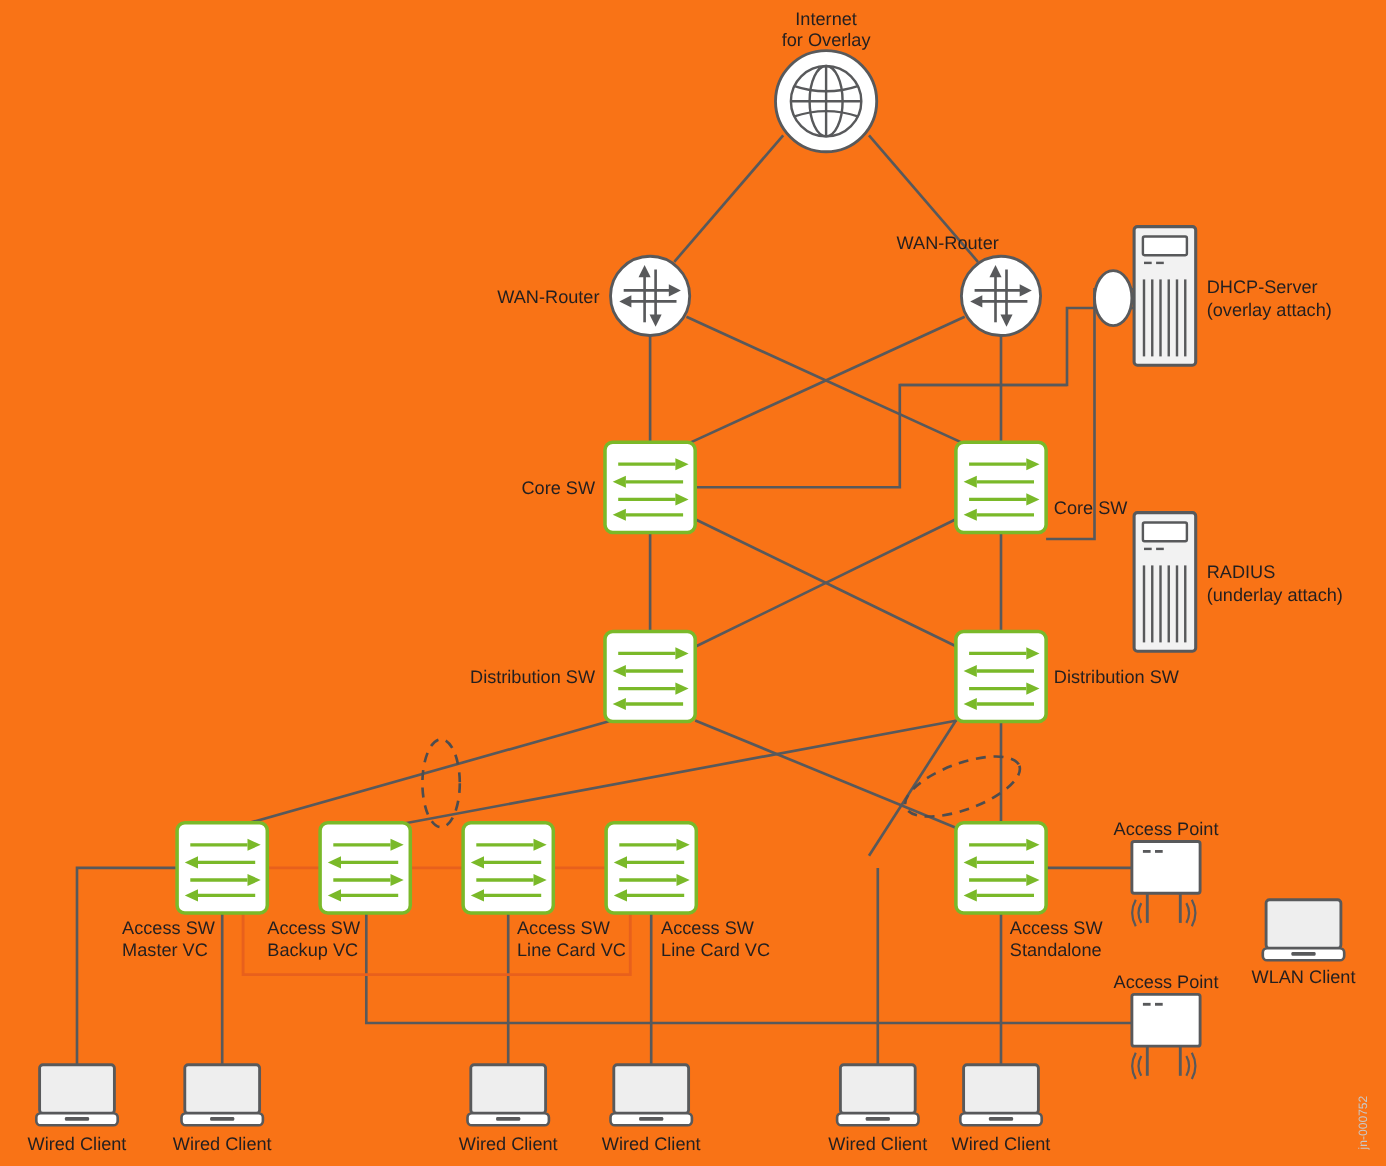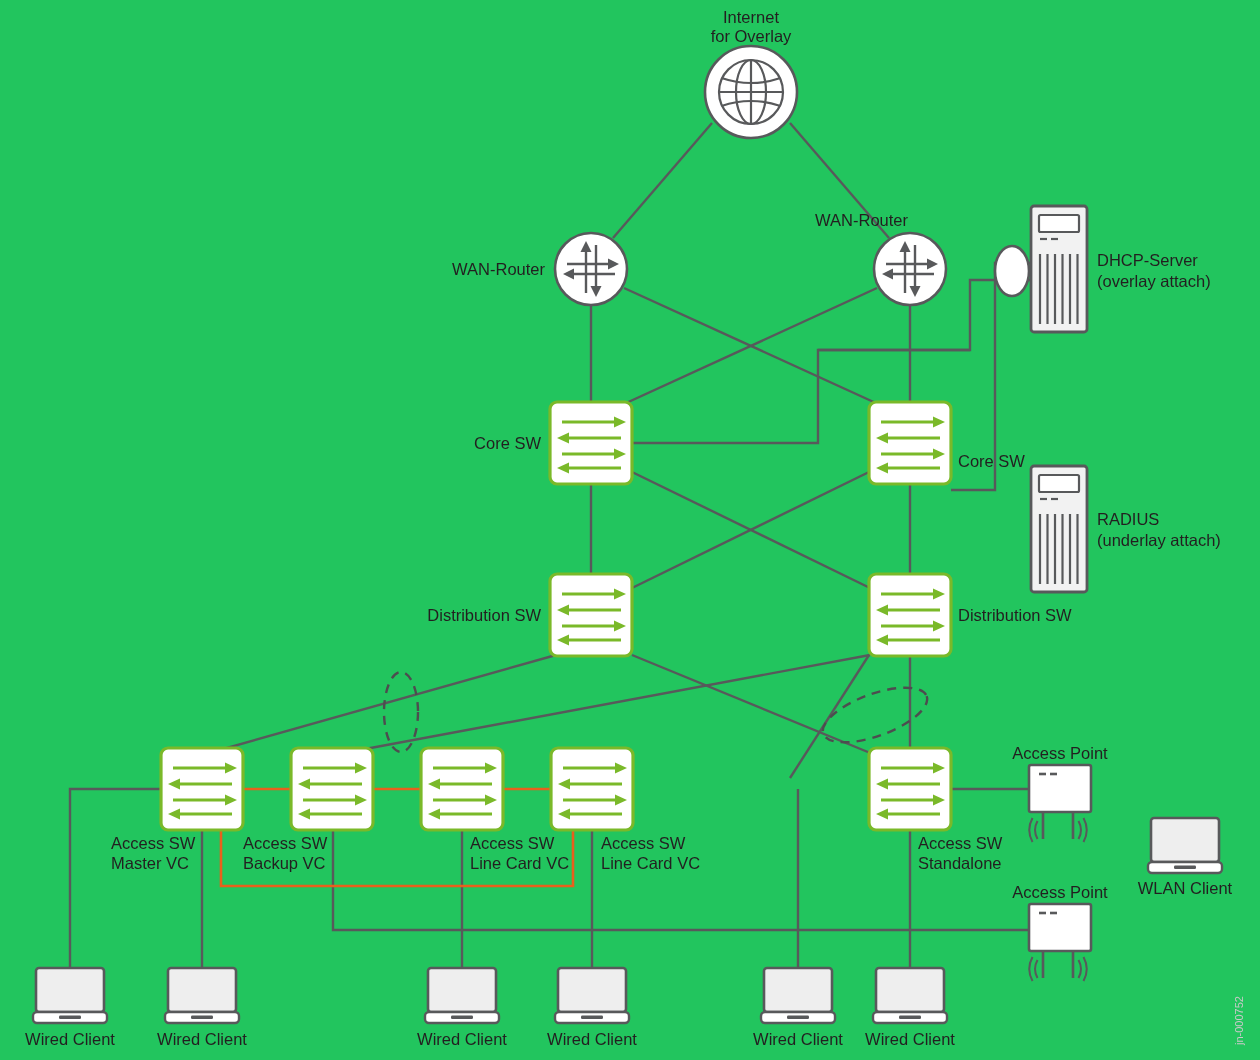--- a/index.html
+++ b/index.html
@@ -11,21 +11,21 @@
   body {
     font-family: "Liberation Sans", sans-serif;
     width: 1260px;
     height: 1060px;
     overflow: hidden;
   }
   #stage {
     position: relative;
     width: 1260px;
     height: 1060px;
-    background: #22c55e;
+    background: #f97316;
   }
   #diagram {
     position: absolute;
     left: 0;
     top: 0;
     width: 1260px;
     height: 1060px;
   }
   .lbl {
     font-family: "Liberation Sans", sans-serif;

